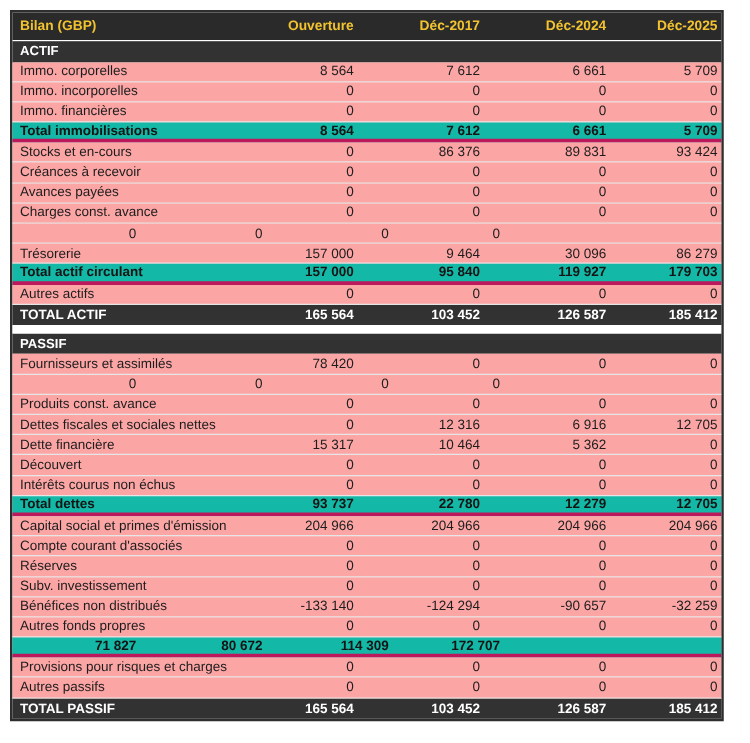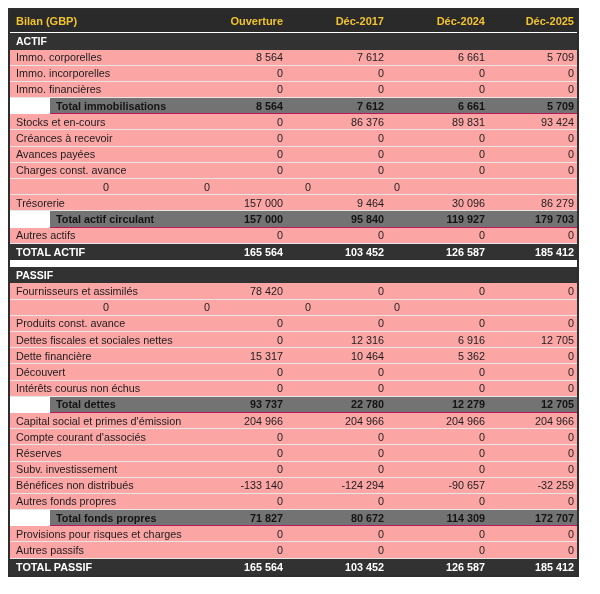--- a/index.html
+++ b/index.html
@@ -22,23 +22,22 @@
     display:flex; align-items:center;
     background:#323232; color:#ffffff;
     height:16.5px; font-size:10.5px; font-weight:bold;
   }
   .row {
     display:flex; align-items:center;
     height:16.2px; font-size:10.8px; color:#1d1d1d;
     background:#fca5a5; border-bottom:1px solid #e6e6e6;
   }
   .row.subtotal {
-    background:#737373; font-weight:bold; color:#141414;
-    border-bottom:1px solid #be185d;
-    margin-left:40px;
+    background:#14b8a6; font-weight:bold; color:#141414;
+    border-bottom:3px solid #be185d;
   }
   .row.grand {
     background:#323232; font-weight:bold; color:#ffffff;
     border-bottom:none; height:16.2px;
   }
   .block-gap { height:7px; background:#ffffff; }
 </style>
 </head>
 <body>
 
@@ -239,21 +238,20 @@
         <div class="cell-num c4">-32 259</div>
       </div>
       <div class="row">
         <div class="cell-label">Autres fonds propres</div>
         <div class="cell-num c1">0</div>
         <div class="cell-num c2">0</div>
         <div class="cell-num c3">0</div>
         <div class="cell-num c4">0</div>
       </div>
       <div class="row subtotal">
-        <div class="cell-label">Total fonds propres</div>
         <div class="cell-num c1">71 827</div>
         <div class="cell-num c2">80 672</div>
         <div class="cell-num c3">114 309</div>
         <div class="cell-num c4">172 707</div>
       </div>
       <div class="row">
         <div class="cell-label">Provisions pour risques et charges</div>
         <div class="cell-num c1">0</div>
         <div class="cell-num c2">0</div>
         <div class="cell-num c3">0</div>

